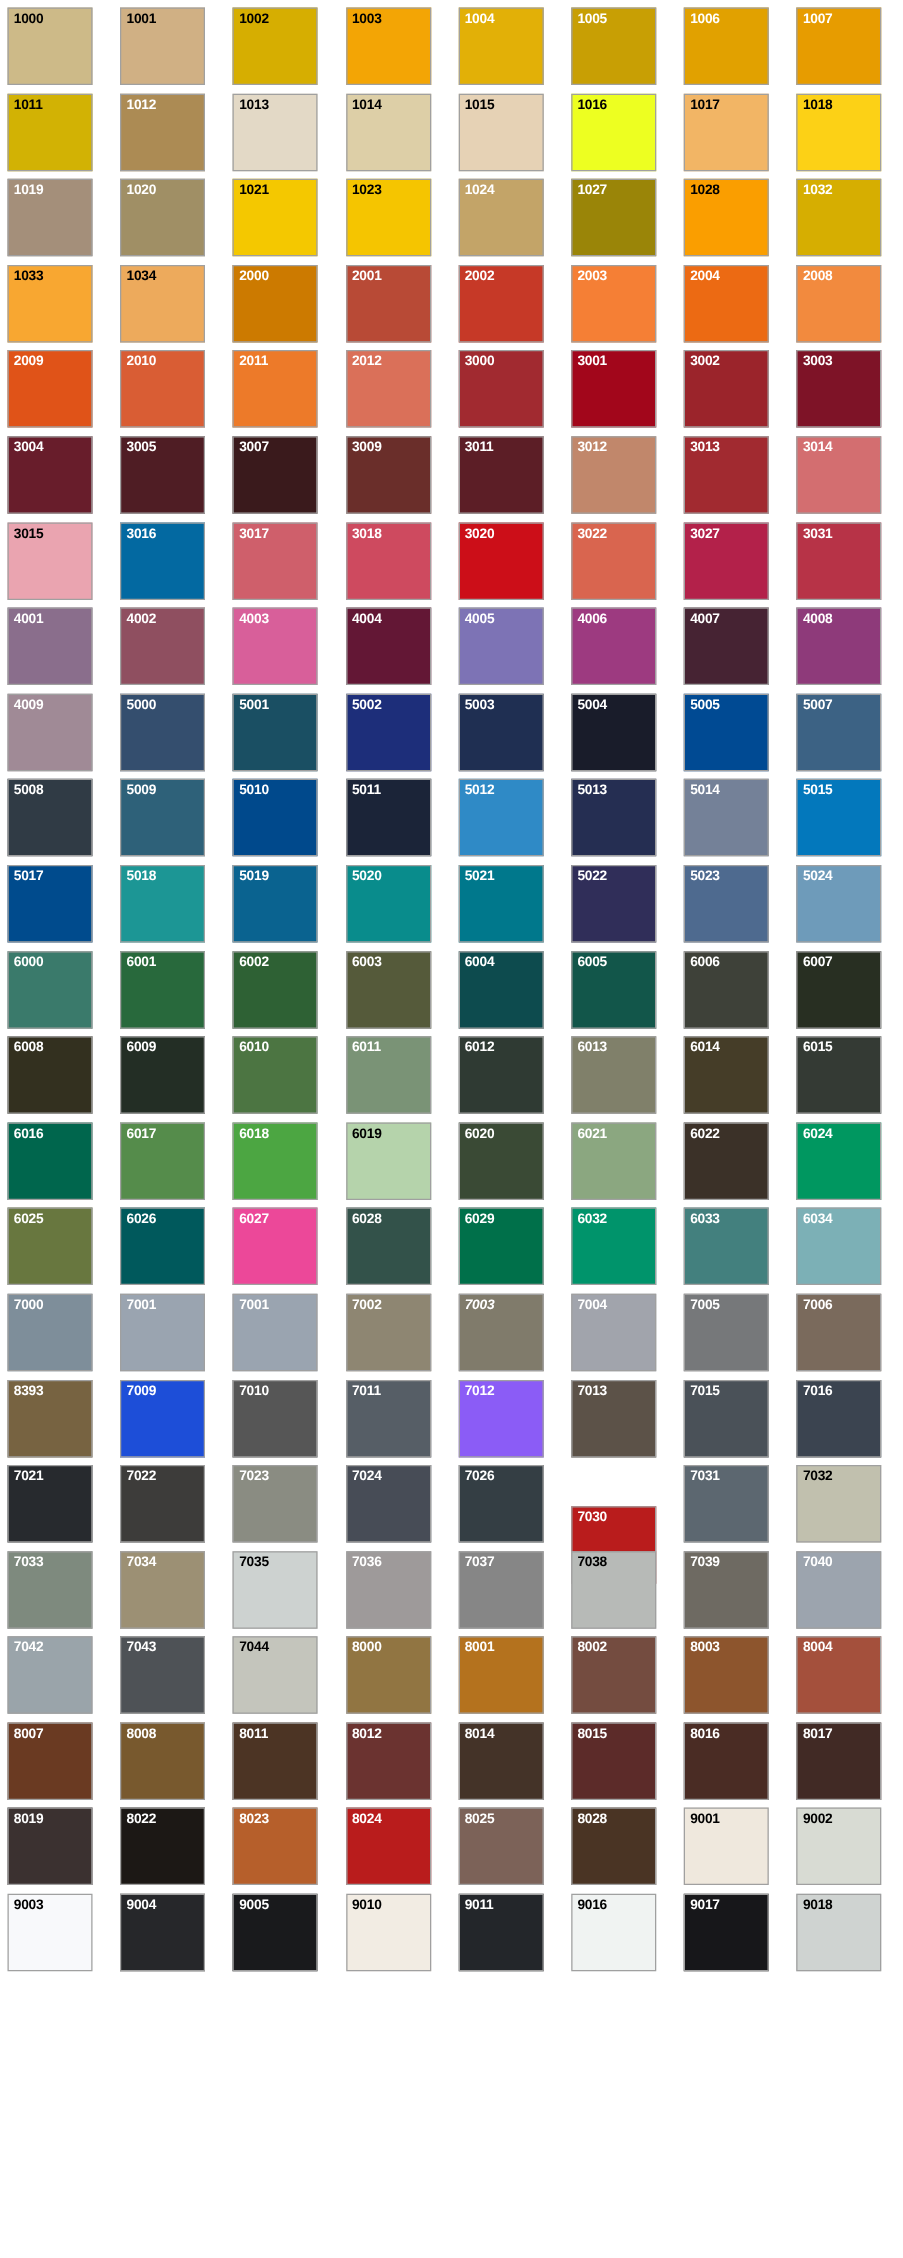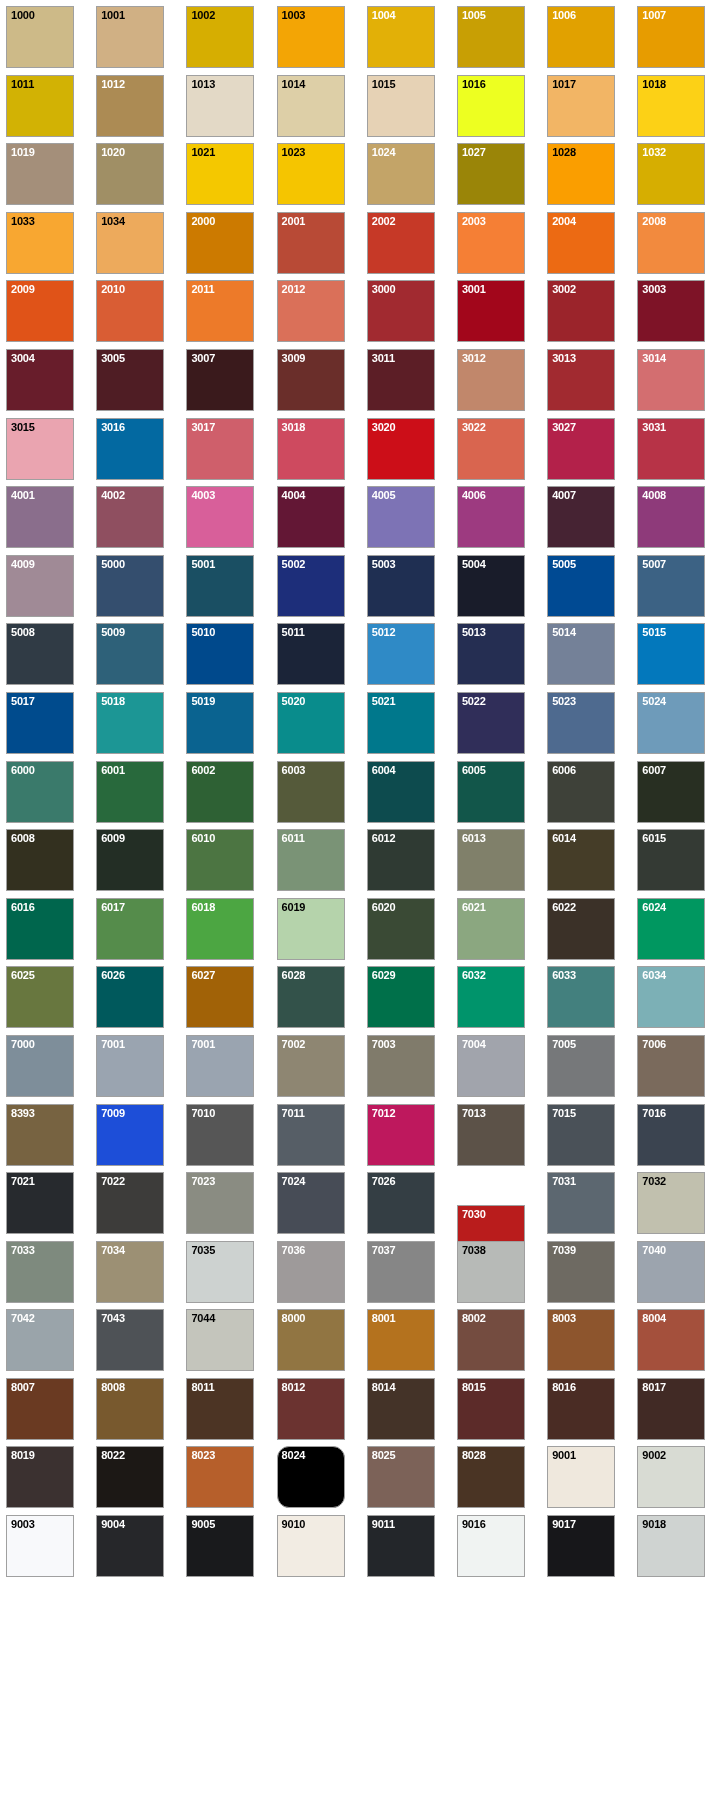--- a/index.html
+++ b/index.html
@@ -384,21 +384,21 @@
     </div>
     <div class="swatch" title="6024" style="background: rgb(0, 151, 96);">
       <span class="swatch-label lbl-light">6024</span>
     </div>
     <div class="swatch" title="6025" style="background: rgb(104, 119, 63); padding-left: 48px;">
       <span class="swatch-label lbl-light">6025</span>
     </div>
     <div class="swatch" title="6026" style="background: rgb(0, 89, 92);">
       <span class="swatch-label lbl-light">6026</span>
     </div>
-    <div class="swatch" title="6027" style="background: #a16207; text-align: right;">
+    <div class="swatch" title="6027" style="background: #ec4899; text-align: right;">
       <span class="swatch-label lbl-light">6027</span>
     </div>
     <div class="swatch" title="6028" style="background: rgb(51, 82, 74);">
       <span class="swatch-label lbl-light">6028</span>
     </div>
     <div class="swatch" title="6029" style="background: rgb(0, 112, 74);">
       <span class="swatch-label lbl-light">6029</span>
     </div>
     <div class="swatch" title="6032" style="background: rgb(0, 148, 107);">
       <span class="swatch-label lbl-light">6032</span>
@@ -414,21 +414,21 @@
     </div>
     <div class="swatch" title="7001" style="background: rgb(154, 164, 176);">
       <span class="swatch-label lbl-light">7001</span>
     </div>
     <div class="swatch" title="7001" style="background: rgb(154, 164, 176);">
       <span class="swatch-label lbl-light">7001</span>
     </div>
     <div class="swatch" title="7002" style="background: rgb(142, 134, 114);">
       <span class="swatch-label lbl-light">7002</span>
     </div>
-    <div class="swatch" title="7003" style="background: rgb(128, 123, 107);">
+    <div class="swatch" title="7003" style="background: rgb(128, 123, 107); font-style: italic;">
       <span class="swatch-label lbl-light">7003</span>
     </div>
     <div class="swatch" title="7004" style="background: rgb(161, 164, 172);">
       <span class="swatch-label lbl-light">7004</span>
     </div>
     <div class="swatch" title="7005" style="background: rgb(118, 120, 122);">
       <span class="swatch-label lbl-light">7005</span>
     </div>
     <div class="swatch" title="7006" style="background: rgb(122, 106, 92);">
       <span class="swatch-label lbl-light">7006</span>
@@ -438,21 +438,21 @@
     </div>
     <div class="swatch" title="7009" style="background: #1d4ed8;">
       <span class="swatch-label lbl-light">7009</span>
     </div>
     <div class="swatch" title="7010" style="background: rgb(86, 86, 86);">
       <span class="swatch-label lbl-light">7010</span>
     </div>
     <div class="swatch" title="7011" style="background: rgb(86, 94, 102);">
       <span class="swatch-label lbl-light">7011</span>
     </div>
-    <div class="swatch" title="7012" style="background: #be185d;">
+    <div class="swatch" title="7012" style="background: #8b5cf6;">
       <span class="swatch-label lbl-light">7012</span>
     </div>
     <div class="swatch" title="7013" style="background: rgb(92, 82, 72);">
       <span class="swatch-label lbl-light">7013</span>
     </div>
     <div class="swatch" title="7015" style="background: rgb(74, 81, 88);">
       <span class="swatch-label lbl-light">7015</span>
     </div>
     <div class="swatch" title="7016" style="background: rgb(59, 68, 80);">
       <span class="swatch-label lbl-light">7016</span>
@@ -555,21 +555,21 @@
     </div>
     <div class="swatch" title="8019" style="background: rgb(59, 49, 48);">
       <span class="swatch-label lbl-light">8019</span>
     </div>
     <div class="swatch" title="8022" style="background: rgb(28, 24, 21);">
       <span class="swatch-label lbl-light">8022</span>
     </div>
     <div class="swatch" title="8023" style="background: rgb(182, 95, 43);">
       <span class="swatch-label lbl-light">8023</span>
     </div>
-    <div class="swatch" title="8024" style="background: #000000; border-radius: 12px;">
+    <div class="swatch" title="8024" style="background: #b91c1c;">
       <span class="swatch-label lbl-light">8024</span>
     </div>
     <div class="swatch" title="8025" style="background: rgb(124, 98, 88);">
       <span class="swatch-label lbl-light">8025</span>
     </div>
     <div class="swatch" title="8028" style="background: rgb(74, 52, 36);">
       <span class="swatch-label lbl-light">8028</span>
     </div>
     <div class="swatch" title="9001" style="background: rgb(239, 232, 221);">
       <span class="swatch-label lbl-dark">9001</span>

